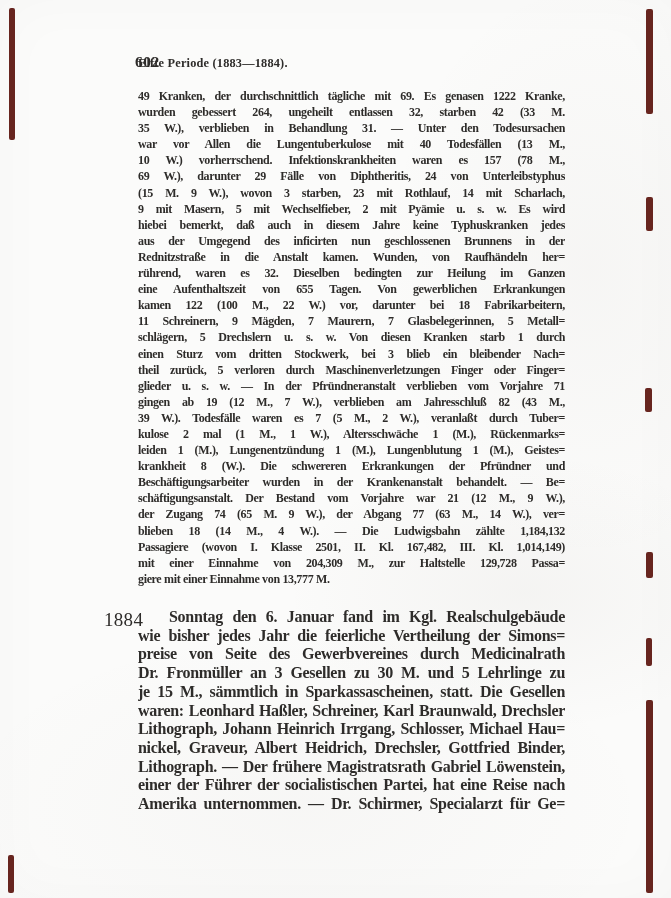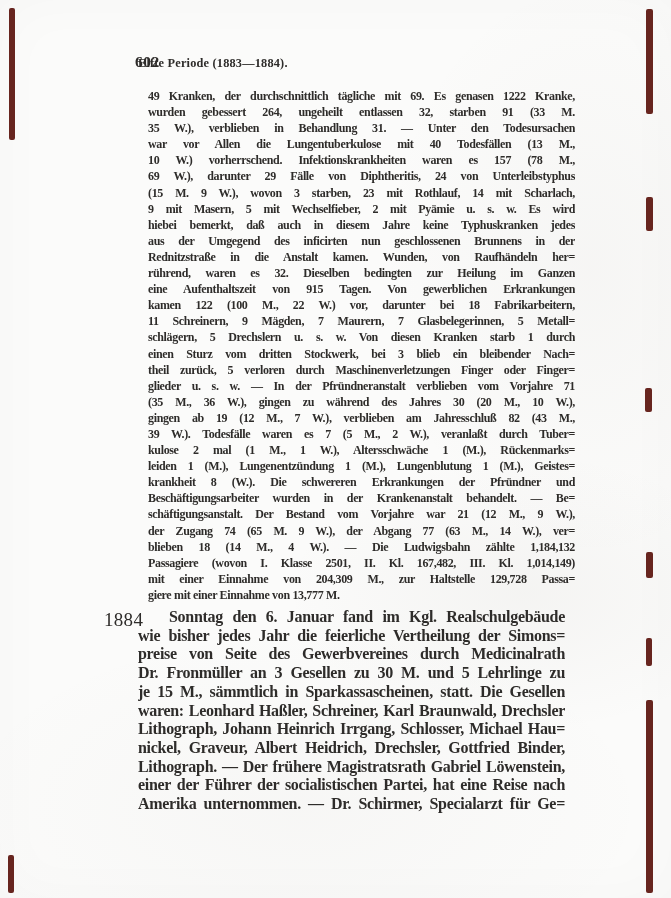--- a/index.html
+++ b/index.html
@@ -51,21 +51,20 @@
     position: absolute;
     left: 138px;
     width: 427px;
     font-weight: 700;
   }
   .para-1 {
     top: 88px;
     font-size: 12px;
     line-height: 16.1px;
     letter-spacing: -0.35px;
-    margin-left: 10px;
   }
   .para-2 {
     top: 608px;
     font-size: 16px;
     line-height: 18.7px;
     letter-spacing: -0.3px;
   }
   .line {
     white-space: nowrap;
     text-align: justify;
@@ -104,39 +103,38 @@
 <body>
 
 <div class="scan-page">
 
   <div class="page-number">602</div>
 
   <div class="running-header">Elfte Periode (1883—1884).</div>
 
   <div class="para para-1">
       <div class="line">49 Kranken, der durchschnittlich tägliche mit 69. Es genasen 1222 Kranke,</div>
-      <div class="line">wurden gebessert 264, ungeheilt entlassen 32, starben 91 (33 M.</div>
+      <div class="line">wurden gebessert 264, ungeheilt entlassen 32, starben 42 (33 M.</div>
       <div class="line">35 W.), verblieben in Behandlung 31. — Unter den Todesursachen</div>
       <div class="line">war vor Allen die Lungentuberkulose mit 40 Todesfällen (13 M.,</div>
       <div class="line">10 W.) vorherrschend. Infektionskrankheiten waren es 157 (78 M.,</div>
       <div class="line">69 W.), darunter 29 Fälle von Diphtheritis, 24 von Unterleibstyphus</div>
       <div class="line">(15 M. 9 W.), wovon 3 starben, 23 mit Rothlauf, 14 mit Scharlach,</div>
       <div class="line">9 mit Masern, 5 mit Wechselfieber, 2 mit Pyämie u. s. w. Es wird</div>
       <div class="line">hiebei bemerkt, daß auch in diesem Jahre keine Typhuskranken jedes</div>
       <div class="line">aus der Umgegend des inficirten nun geschlossenen Brunnens in der</div>
       <div class="line">Rednitzstraße in die Anstalt kamen. Wunden, von Raufhändeln her=</div>
       <div class="line">rührend, waren es 32. Dieselben bedingten zur Heilung im Ganzen</div>
-      <div class="line">eine Aufenthaltszeit von 915 Tagen. Von gewerblichen Erkrankungen</div>
+      <div class="line">eine Aufenthaltszeit von 655 Tagen. Von gewerblichen Erkrankungen</div>
       <div class="line">kamen 122 (100 M., 22 W.) vor, darunter bei 18 Fabrikarbeitern,</div>
       <div class="line">11 Schreinern, 9 Mägden, 7 Maurern, 7 Glasbelegerinnen, 5 Metall=</div>
       <div class="line">schlägern, 5 Drechslern u. s. w. Von diesen Kranken starb 1 durch</div>
       <div class="line">einen Sturz vom dritten Stockwerk, bei 3 blieb ein bleibender Nach=</div>
       <div class="line">theil zurück, 5 verloren durch Maschinenverletzungen Finger oder Finger=</div>
       <div class="line">glieder u. s. w. — In der Pfründneranstalt verblieben vom Vorjahre 71</div>
-      <div class="line">(35 M., 36 W.), gingen zu während des Jahres 30 (20 M., 10 W.),</div>
       <div class="line">gingen ab 19 (12 M., 7 W.), verblieben am Jahresschluß 82 (43 M.,</div>
       <div class="line">39 W.). Todesfälle waren es 7 (5 M., 2 W.), veranlaßt durch Tuber=</div>
       <div class="line">kulose 2 mal (1 M., 1 W.), Altersschwäche 1 (M.), Rückenmarks=</div>
       <div class="line">leiden 1 (M.), Lungenentzündung 1 (M.), Lungenblutung 1 (M.), Geistes=</div>
       <div class="line">krankheit 8 (W.). Die schwereren Erkrankungen der Pfründner und</div>
       <div class="line">Beschäftigungsarbeiter wurden in der Krankenanstalt behandelt. — Be=</div>
       <div class="line">schäftigungsanstalt. Der Bestand vom Vorjahre war 21 (12 M., 9 W.),</div>
       <div class="line">der Zugang 74 (65 M. 9 W.), der Abgang 77 (63 M., 14 W.), ver=</div>
       <div class="line">blieben 18 (14 M., 4 W.). — Die Ludwigsbahn zählte 1,184,132</div>
       <div class="line">Passagiere (wovon I. Klasse 2501, II. Kl. 167,482, III. Kl. 1,014,149)</div>

